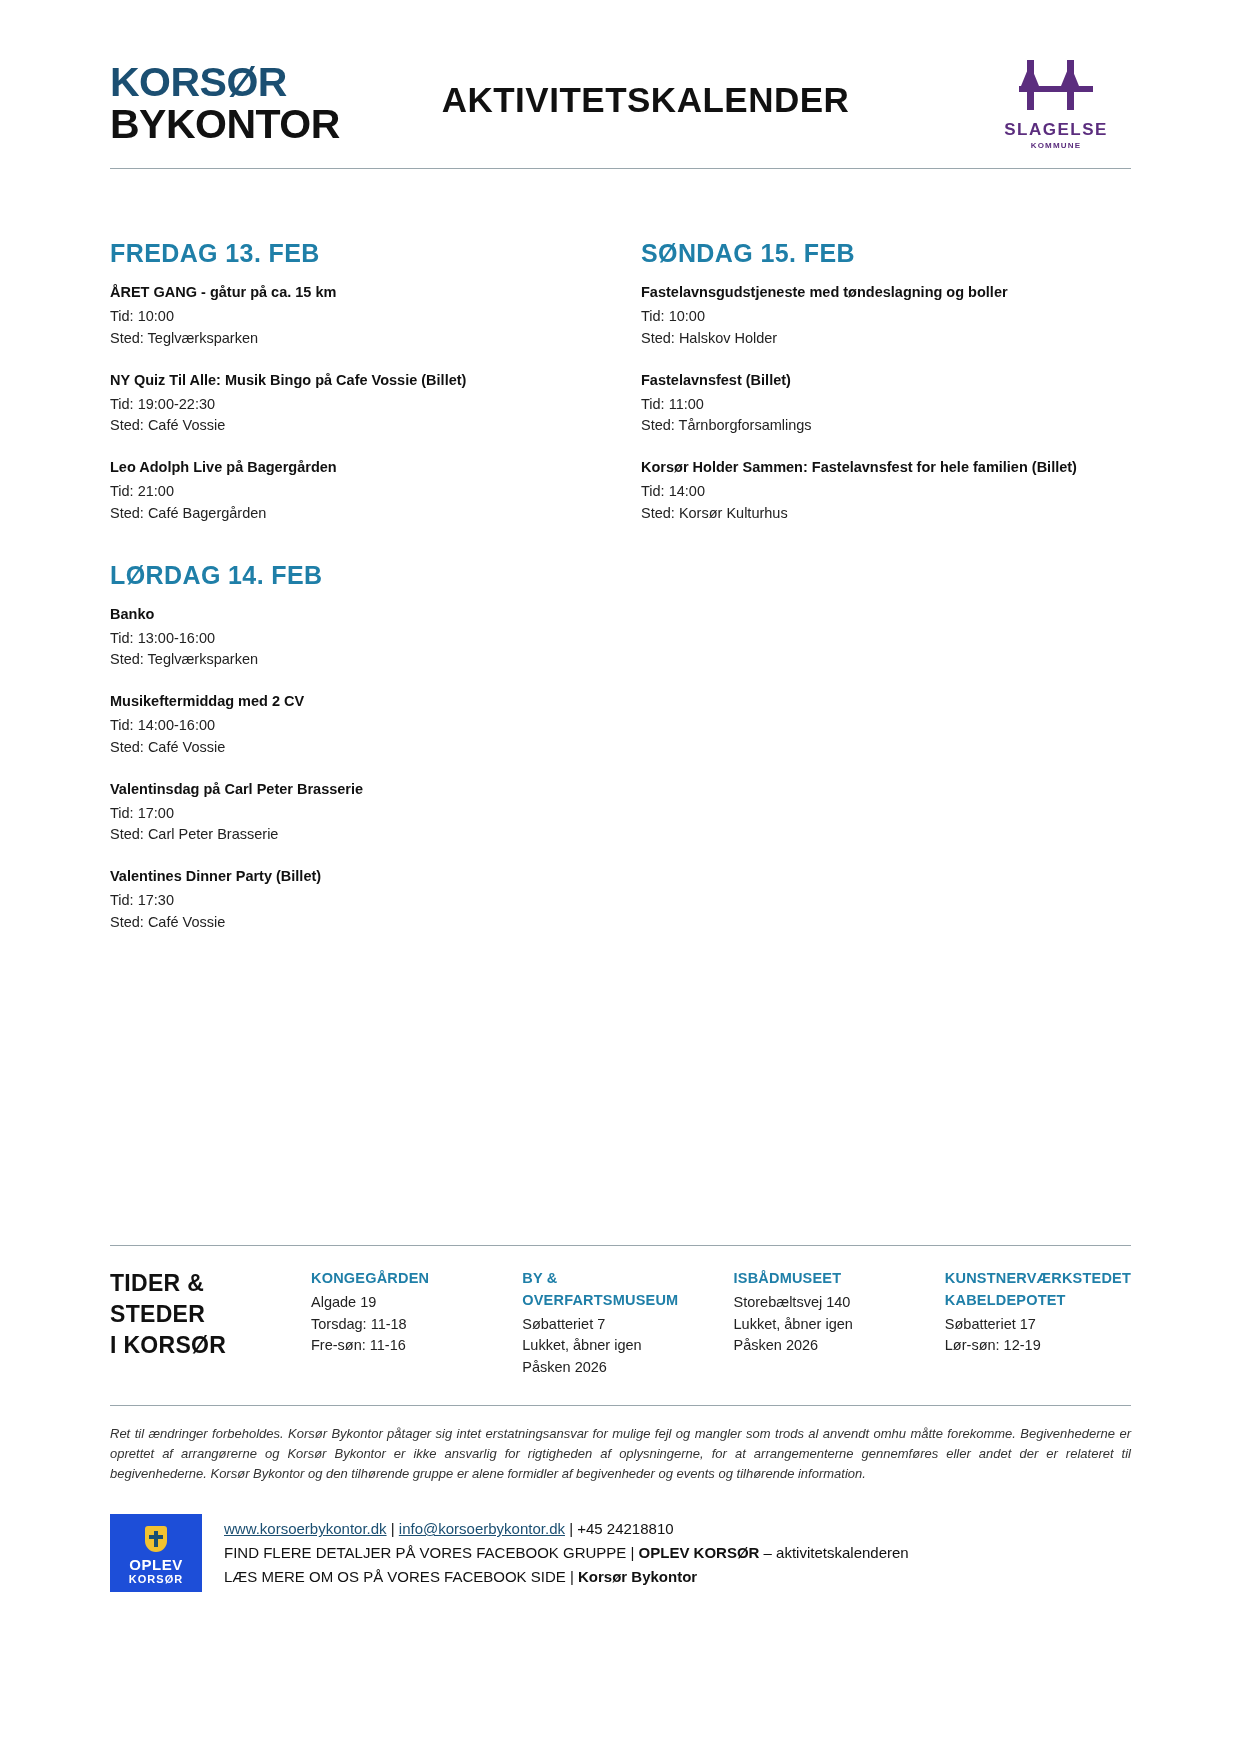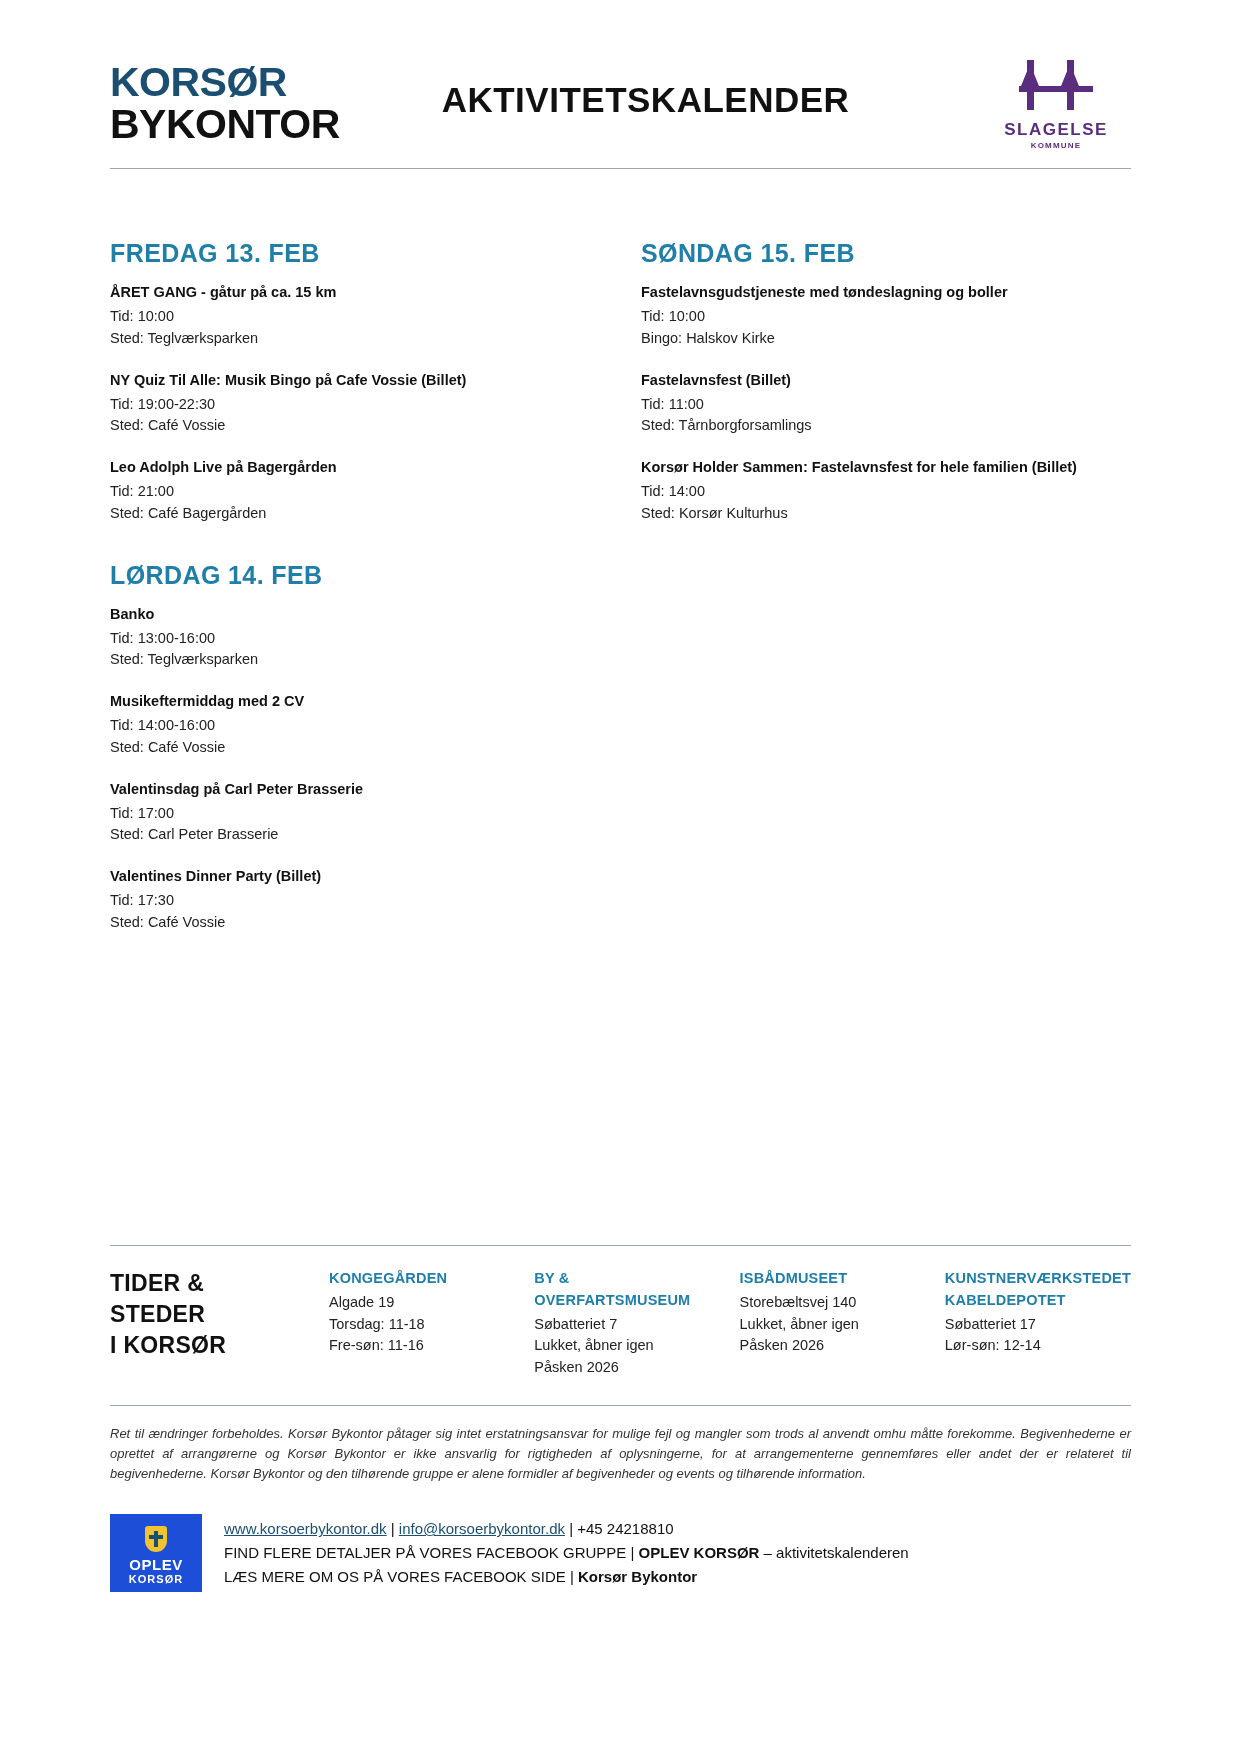--- a/index.html
+++ b/index.html
@@ -131,21 +131,21 @@
     left: 110px;
     right: 110px;
     top: 1245px;
   }
   .venues-top-rule {
     border-top: 1.5px solid #9aa7ad;
     margin-bottom: 22px;
   }
   .venues {
     display: flex;
-    gap: 44px;
+    gap: 26px;
   }
   .venues-label {
     width: 175px;
     flex: 0 0 175px;
     font-size: 23px;
     font-weight: bold;
     color: #111;
     line-height: 1.35;
     letter-spacing: 0.3px;
   }
@@ -314,21 +314,21 @@
         <div class="event-line">Sted: Café Vossie</div>
       </div>
     </div>
 
     <div class="col">
       <div class="day-title">SØNDAG 15. FEB</div>
 
       <div class="event">
         <div class="event-name">Fastelavnsgudstjeneste med tøndeslagning og boller</div>
         <div class="event-line">Tid: 10:00</div>
-        <div class="event-line">Bingo: Halskov Kirke</div>
+        <div class="event-line">Sted: Halskov Holder</div>
       </div>
       <div class="event">
         <div class="event-name">Fastelavnsfest (Billet)</div>
         <div class="event-line">Tid: 11:00</div>
         <div class="event-line">Sted: Tårnborgforsamlings</div>
       </div>
       <div class="event">
         <div class="event-name">Korsør Holder Sammen: Fastelavnsfest for hele familien (Billet)</div>
         <div class="event-line">Tid: 14:00</div>
         <div class="event-line">Sted: Korsør Kulturhus</div>
@@ -362,21 +362,21 @@
       <div class="venue">
         <div class="vname">ISBÅDMUSEET</div>
         <div>Storebæltsvej 140</div>
         <div>Lukket, åbner igen</div>
         <div>Påsken 2026</div>
       </div>
 
       <div class="venue">
         <div class="vname">KUNSTNERVÆRKSTEDET KABELDEPOTET</div>
         <div>Søbatteriet 17</div>
-        <div>Lør-søn: 12-14</div>
+        <div>Lør-søn: 12-19</div>
       </div>
     </div>
     <div class="venues-bottom-rule"></div>
 
     <div class="disclaimer">Ret til ændringer forbeholdes. Korsør Bykontor påtager sig intet erstatningsansvar for mulige fejl og mangler som trods al anvendt omhu måtte forekomme. Begivenhederne er oprettet af arrangørerne og Korsør Bykontor er ikke ansvarlig for rigtigheden af oplysningerne, for at arrangementerne gennemføres eller andet der er relateret til begivenhederne. Korsør Bykontor og den tilhørende gruppe er alene formidler af begivenheder og events og tilhørende information.</div>
 
     <div class="bottom">
       <div class="oplev-badge">
         <div class="shield"></div>
         <div class="t1">OPLEV</div>

